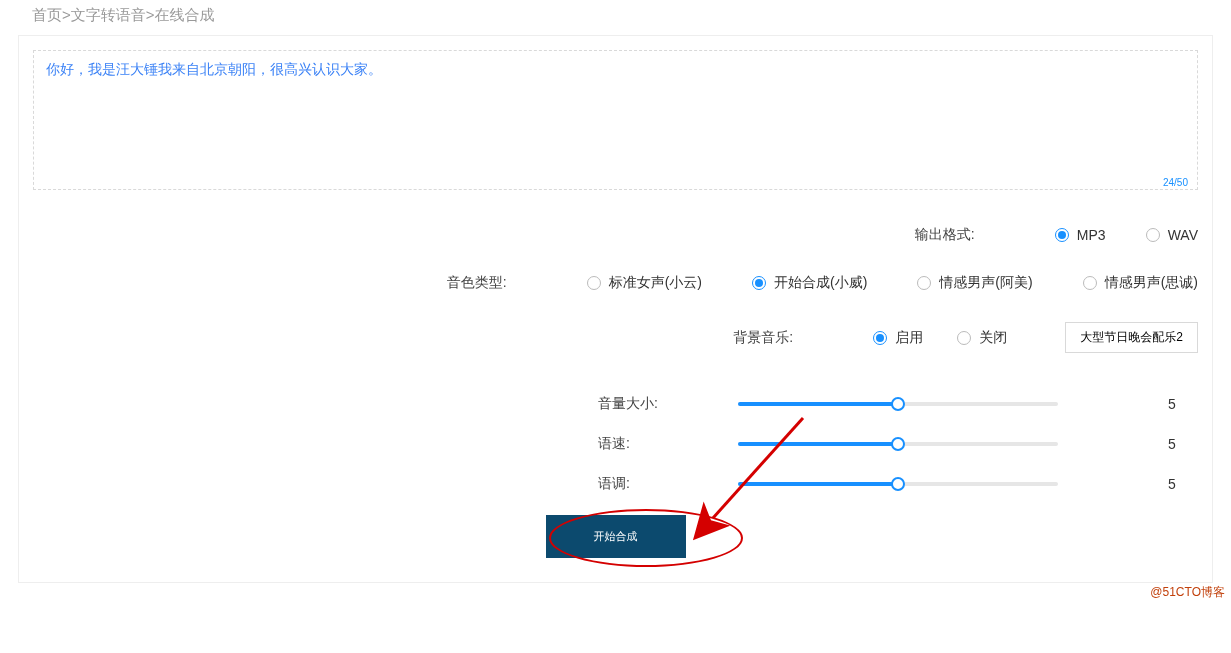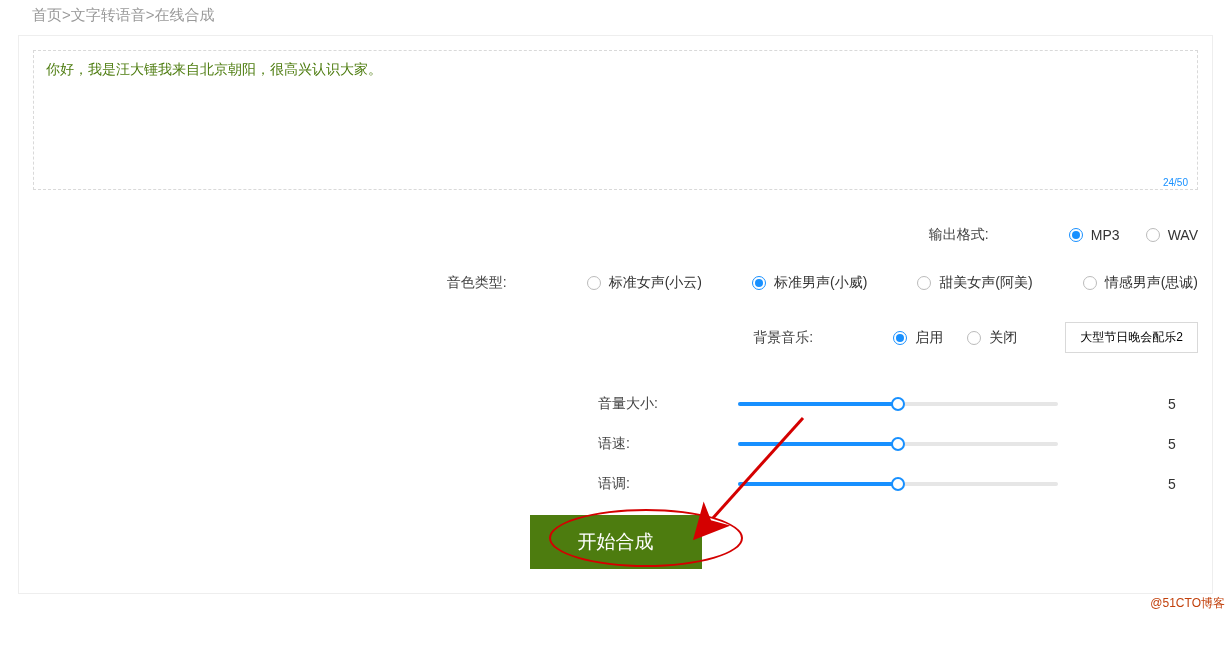--- a/index.html
+++ b/index.html
@@ -7,45 +7,45 @@
   .page { padding: 0 18px 18px 18px; position:relative; }
 
   .breadcrumb { font-size:15px; color:#999; padding:6px 14px 10px 14px; }
   .breadcrumb a { color:#999; text-decoration:none; }
   .breadcrumb .sep { color:#999; }
   .breadcrumb .current { color:#999; }
 
   .card { border:1px solid #eee; padding:14px 14px 24px 14px; position:relative; }
 
   .textbox-wrap { position:relative; }
-  textarea.textbox { width:100%; height:140px; border:1px dashed #d9d9d9; resize:none; padding:10px 12px; font-size:14px; color:#4d7c0f; font-family:Liberation Mono, monospace; outline:none; }
+  textarea.textbox { width:100%; height:140px; border:1px dashed #d9d9d9; resize:none; padding:10px 12px; font-size:14px; color:#3b82f6; font-family:Liberation Mono, monospace; outline:none; }
   .counter { position:absolute; right:10px; bottom:6px; font-size:10px; color:#1890ff; }
 
   .form-area { margin-top:32px; padding-left:300px; }
   .form-row { display:flex; align-items:center; margin-bottom:30px; font-size:14px;justify-content:flex-end; }
   .form-row.slider-row-wrap { margin-bottom:22px;margin-left:15px; }
   .form-label { width:140px; color:#444; }
-  .radio-group { display:flex; align-items:center; gap:26px; }
+  .radio-group { display:flex; align-items:center; gap:40px; }
   .radio-group.voice-group { gap:50px; }
   .radio-item { display:flex; align-items:center; gap:8px; cursor:pointer; color:#333; }
 
   .radio-circle { width:14px; height:14px; border:1px solid #bbb; border-radius:50%; display:inline-block; position:relative; flex:0 0 auto; }
   .radio-circle.selected { border-color:#1890ff; }
   .radio-circle.selected::after { content:""; position:absolute; width:8px; height:8px; background:#1890ff; border-radius:50%; top:50%; left:50%; transform:translate(-50%,-50%); }
 
   .music-btn { margin-left:24px; border:1px solid #d9d9d9; background:#fff; padding:6px 14px; font-size:12px; cursor:pointer; }
 
   .slider-row { display:flex; align-items:center; }
   .slider-track { position:relative; width:320px; height:4px; background:#e6e6e6; border-radius:2px; }
   .slider-fill { position:absolute; left:0; top:0; height:100%; background:#1890ff; border-radius:2px; }
   .slider-thumb { position:absolute; top:50%; width:14px; height:14px; border:2px solid #1890ff; background:#fff; border-radius:50%; transform:translate(-50%,-50%); cursor:pointer; }
   .slider-value { width:30px; text-align:left; margin-left:110px; color:#333; }
 
   .actions { text-align:center; margin-top:18px; position:relative; }
-  .primary-btn { background:#4d7c0f; color:#fff; border:none; padding:14px 48px; font-size:19px; cursor:pointer; }
+  .primary-btn { background:#0c4a6e; color:#fff; border:none; padding:14px 48px; font-size:11px; cursor:pointer; }
   .oval { position:absolute; border:2px solid #d40000; border-radius:50%; pointer-events:none; }
   .arrow-svg { position:absolute; pointer-events:none; }
 
   .watermark { position:absolute; right:6px; bottom:0px; font-size:12px; color:#c2410c; }
 </style>
 </head>
 <body>
 
 <div class="page">
 
@@ -78,36 +78,36 @@
 
       <div class="form-row">
         <div class="form-label">音色类型:</div>
         <div class="radio-group voice-group">
           <div class="radio-item">
             <span class="radio-circle"></span>
             <span>标准女声(小云)</span>
           </div>
           <div class="radio-item">
             <span class="radio-circle selected"></span>
-            <span>标准男声(小威)</span>
+            <span>开始合成(小威)</span>
           </div>
           <div class="radio-item">
             <span class="radio-circle"></span>
-            <span>甜美女声(阿美)</span>
+            <span>情感男声(阿美)</span>
           </div>
           <div class="radio-item">
             <span class="radio-circle"></span>
             <span>情感男声(思诚)</span>
           </div>
         </div>
       </div>
 
       <div class="form-row">
         <div class="form-label">背景音乐:</div>
-        <div class="radio-group" style="gap:24px;">
+        <div class="radio-group" style="gap:34px;">
           <div class="radio-item">
             <span class="radio-circle selected"></span>
             <span>启用</span>
           </div>
           <div class="radio-item">
             <span class="radio-circle"></span>
             <span>关闭</span>
           </div>
           <button class="music-btn">大型节日晚会配乐2</button>
         </div>

